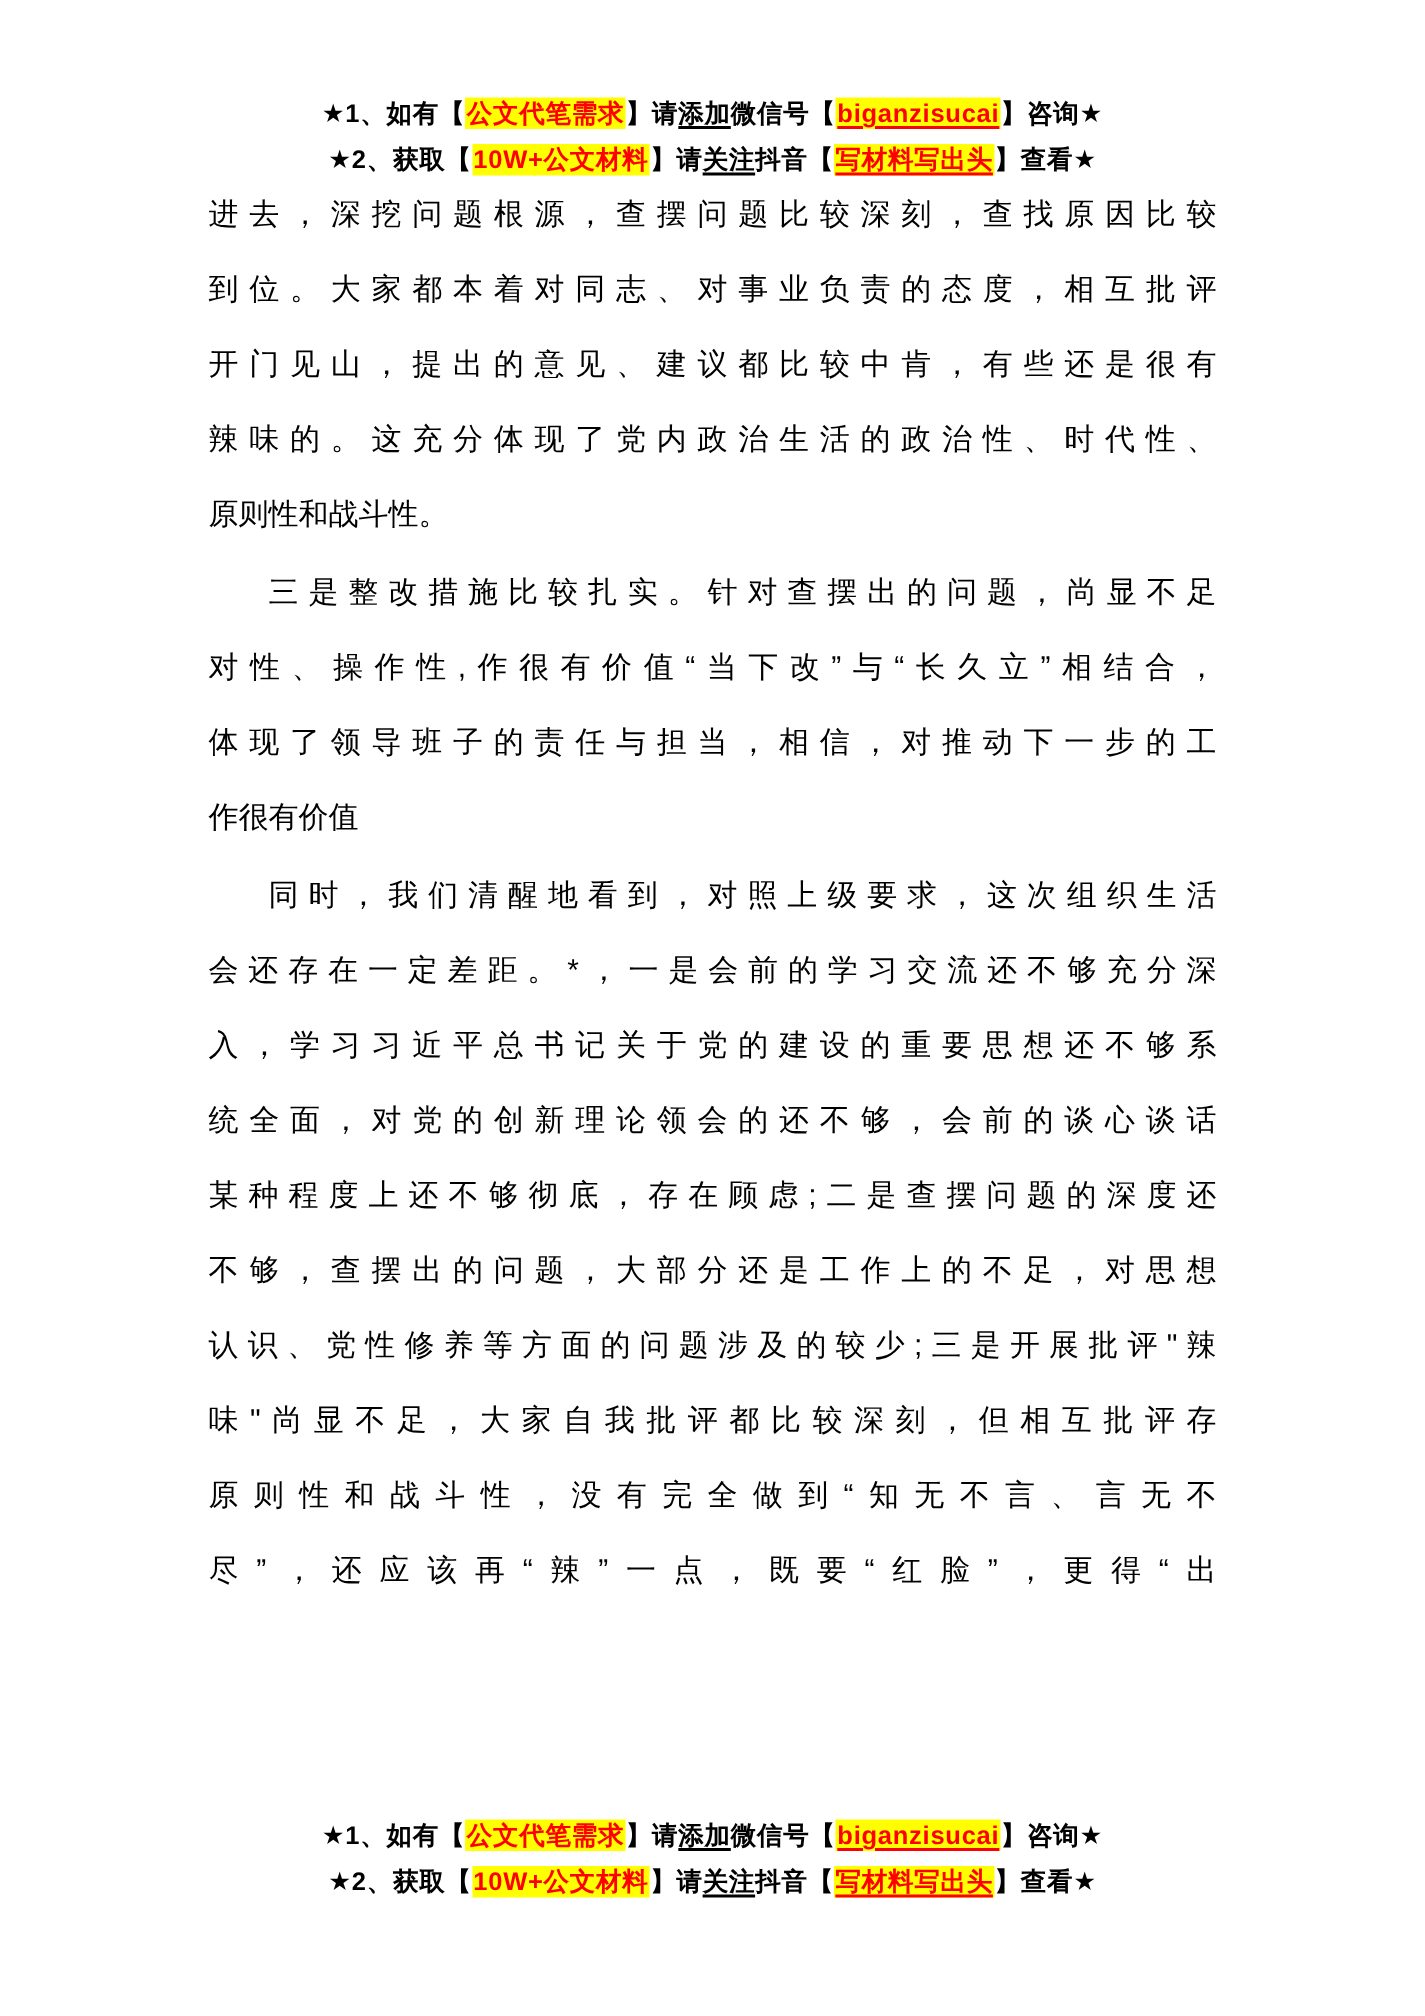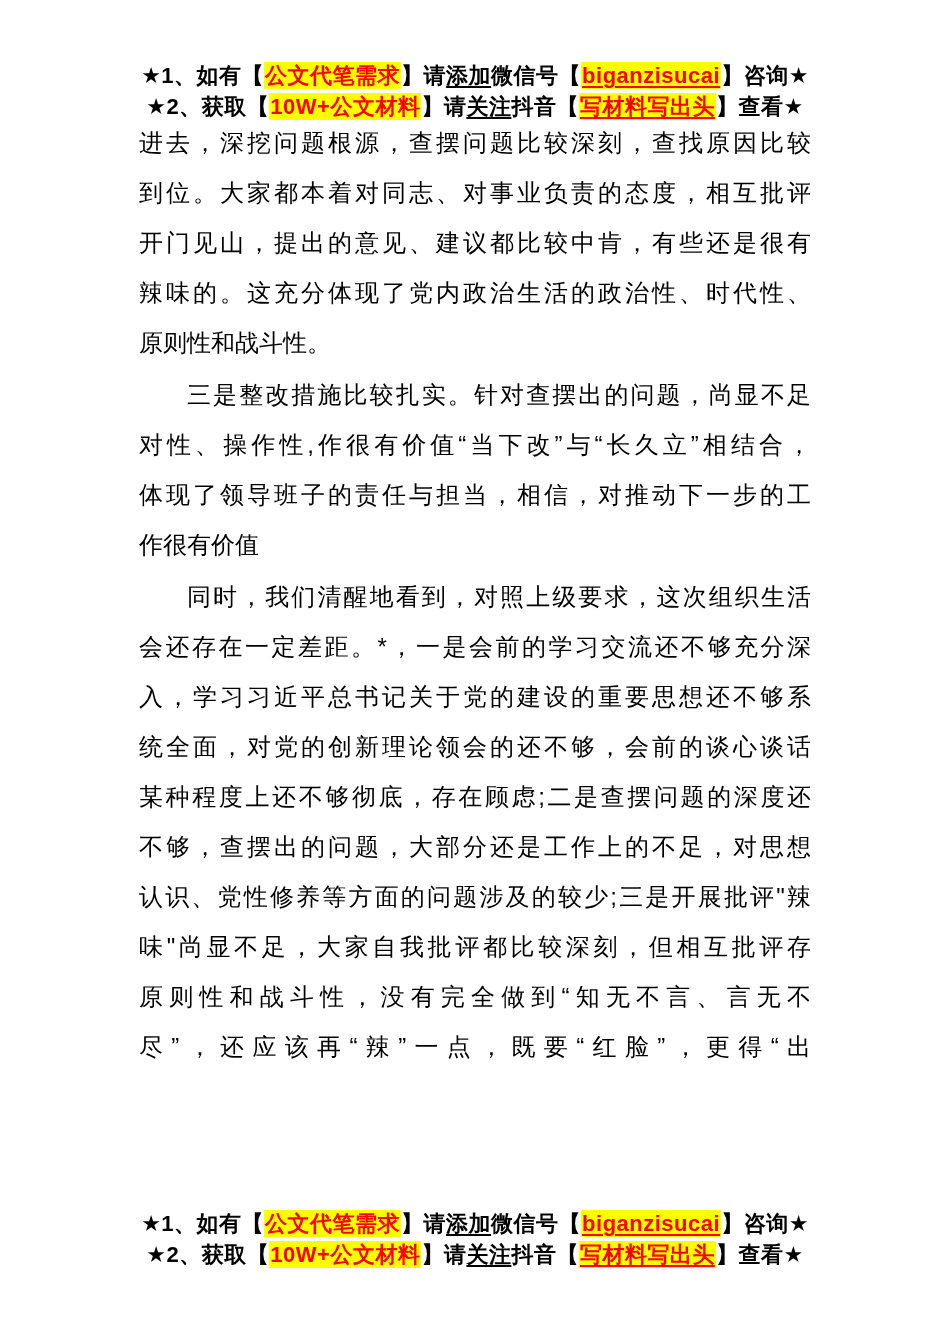--- a/index.html
+++ b/index.html
@@ -14,21 +14,21 @@
     background: #ffffff;
     color: #000000;
     overflow: hidden;
   }
   
   .banner {
     position: absolute;
     left: 0; width: 100%;
     text-align: center;
     font-weight: 700;
-    font-size: 22px;
+    font-size: 17px;
     line-height: 31px;
     color: #000000;
     letter-spacing: 0.5px;
   }
   #header-banner { top: 60px; }
   #footer-banner { top: 1208px; }
   .banner-line { white-space: nowrap; }
   .seg-plain { color: #000000; }
   .seg-highlight {
     color: #ff0000;
@@ -52,21 +52,21 @@
   }
   
   .body-text {
     position: absolute;
     top: 118px;
     left: 139px;
     width: 672px;
   }
   .paragraph + .paragraph { margin-top: 2px; }
   .line {
-    font-size: 24px;
+    font-size: 20px;
     line-height: 50px;
     color: #000000;
     text-align: justify;
     text-align-last: justify;
     white-space: nowrap;
   }
   .line.indent { text-indent: 2em; }
   .line.open { text-align-last: left; }
 </style>
 </head>

